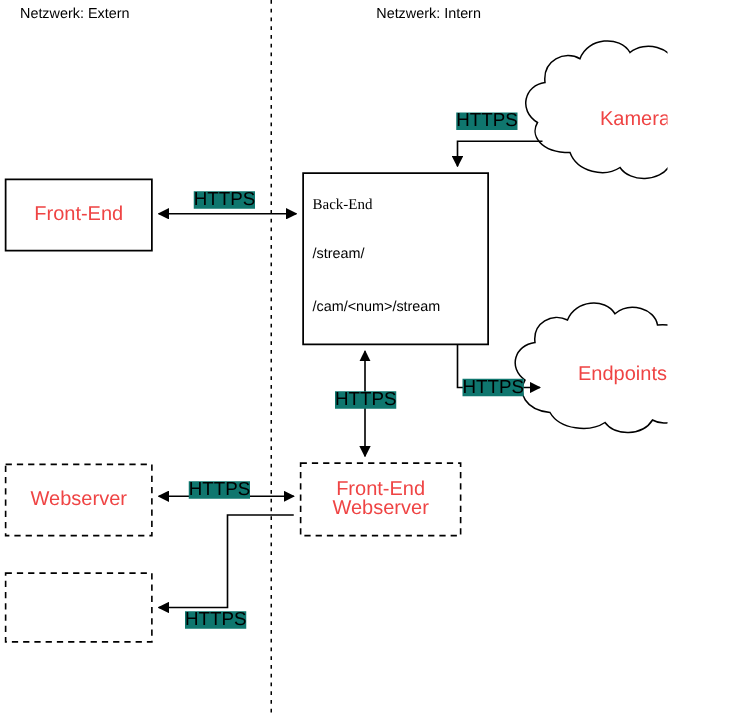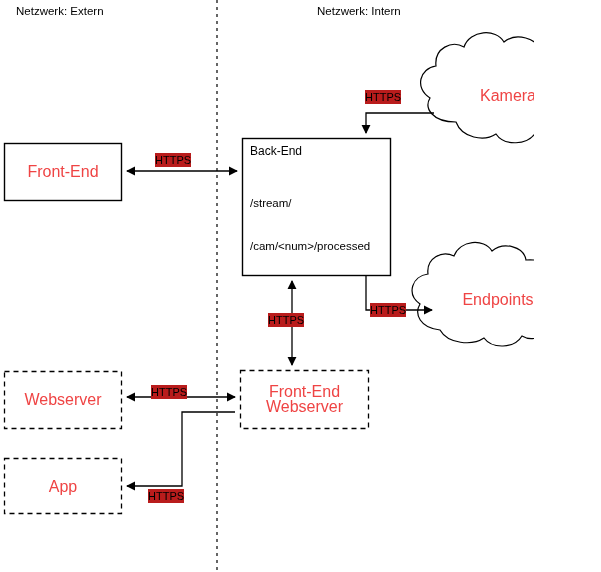--- a/index.html
+++ b/index.html
@@ -34,23 +34,23 @@
   .zone-label {
     position: absolute;
     color: #000000;
     font-size: 11.5px;
     line-height: 14px;
     white-space: pre;
   }
   .edge-label {
     position: absolute;
     color: #000000;
-    font-size: 11px;
+    font-size: 15px;
     line-height: 14px;
-    background: #b91c1c;
+    background: #0f766e;
     white-space: pre;
     text-align: center;
   }
   .api-list {
     position: absolute;
     color: #000000;
     font-size: 11.5px;
     line-height: 14.2px;
     white-space: pre;
     text-align: left;
@@ -122,38 +122,37 @@
     <path d="M 366 276 L 366 310 L 432 310" fill="none" stroke="#000000" stroke-width="1.3" marker-end="url(#arrow-end)"></path>
 
     <line x1="292" y1="281" x2="292" y2="365" stroke="#000000" stroke-width="1.3" marker-start="url(#arrow-start)" marker-end="url(#arrow-end)"></line>
 
     <line x1="127" y1="397" x2="235" y2="397" stroke="#000000" stroke-width="1.3" marker-start="url(#arrow-start)" marker-end="url(#arrow-end)"></line>
 
     <path d="M 235 412 L 182 412 L 182 486 L 127 486" fill="none" stroke="#000000" stroke-width="1.3" marker-end="url(#arrow-end)"></path>
   </svg>
 
   <div class="zone-label" style="left:16px; top:4px;">Netzwerk: Extern</div>
-  <div class="zone-label" style="left:301px; top:4px;margin-left:16px;">Netzwerk: Intern</div>
+  <div class="zone-label" style="left:301px; top:4px;">Netzwerk: Intern</div>
 
   <div class="node-label" style="left:4px; top:164px; width:118px;">Front-End</div>
 
-  <div class="box-title" style="left:250px; top:144px;">Back-End</div>
+  <div class="box-title" style="left:250px; top:156px;font-family:Liberation Serif, serif;">Back-End</div>
 
   <div class="api-list" style="left:250px; top:168px;">
     <div>/stream/</div>
-    <div>/cam/&lt;num&gt;/processed</div>
+    <div>/cam/&lt;num&gt;/stream</div>
   </div>
 
   <div class="node-label" style="left:452px; top:88px; width:120px;">Kameras</div>
 
   <div class="node-label" style="left:438px; top:292px; width:120px;">Endpoints</div>
 
   <div class="node-label" style="left:4px; top:392px; width:118px;">Webserver</div>
 
-  <div class="node-label" style="left:4px; top:479px; width:118px;">App</div>
 
   <div class="node-label" style="left:240px; top:384px; width:129px;">Front-End
 Webserver</div>
 
   <div class="edge-label" style="left:155px; top:153px;">HTTPS</div>
 
   <div class="edge-label" style="left:365px; top:90px;">HTTPS</div>
 
   <div class="edge-label" style="left:370px; top:303px;">HTTPS</div>
 

